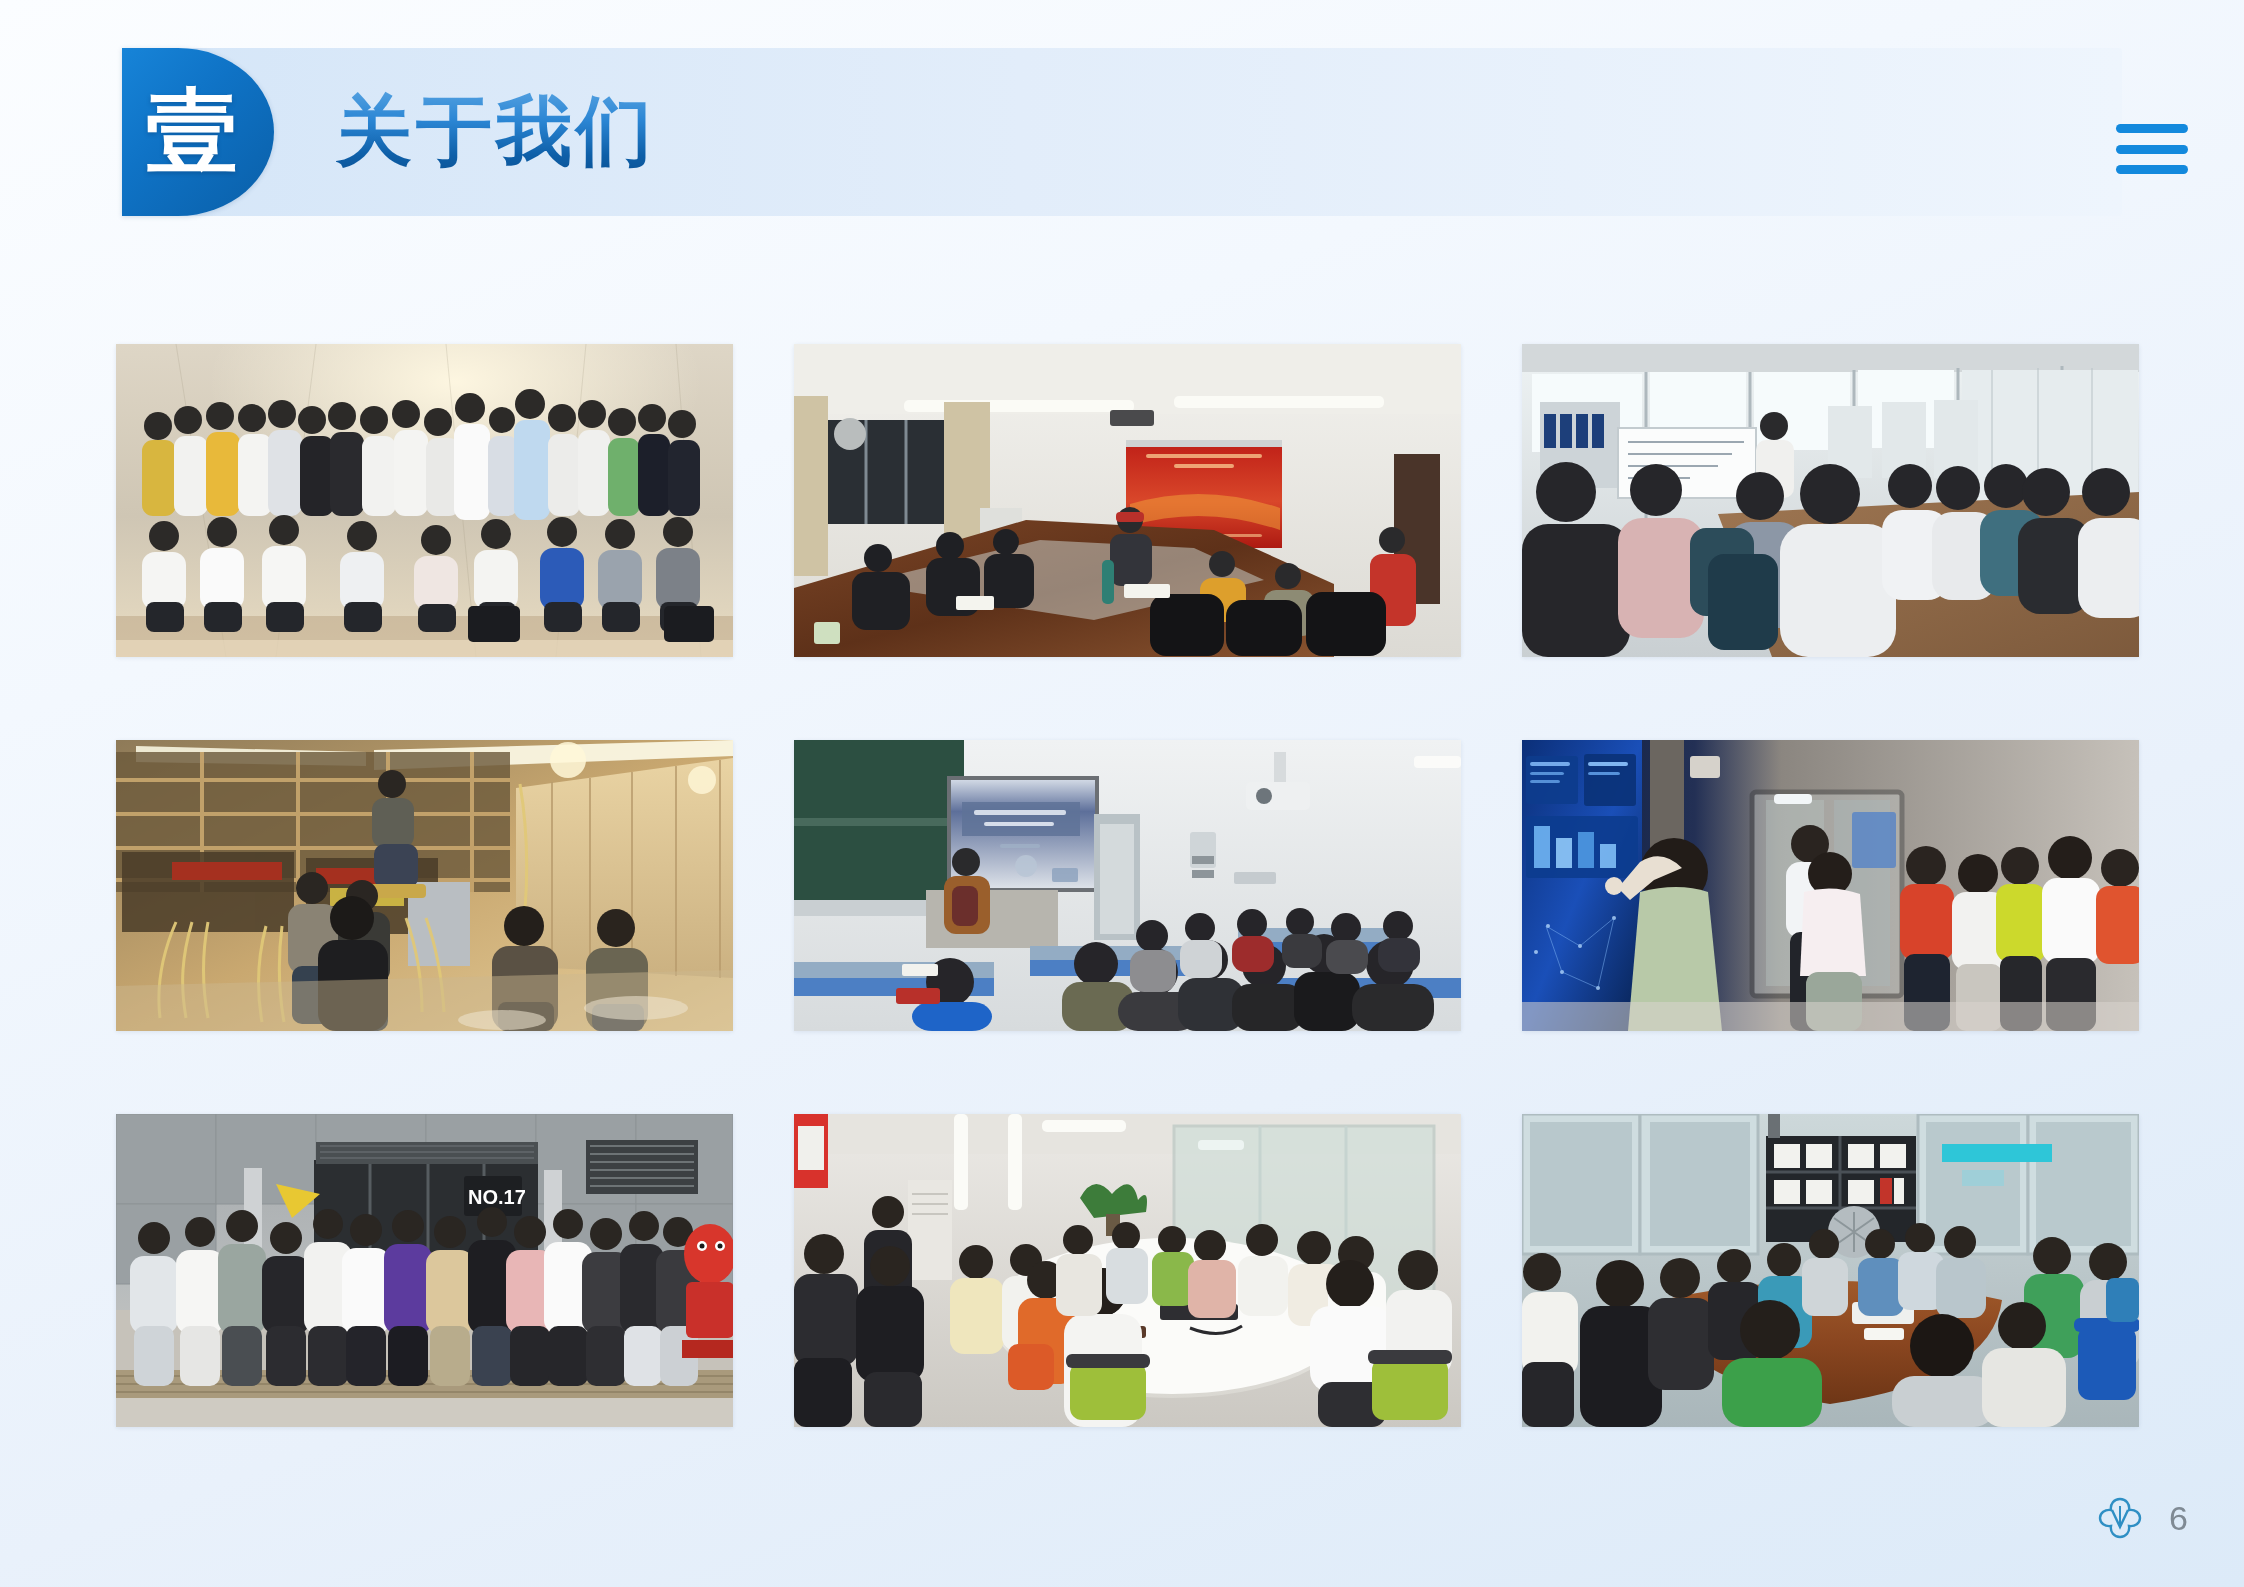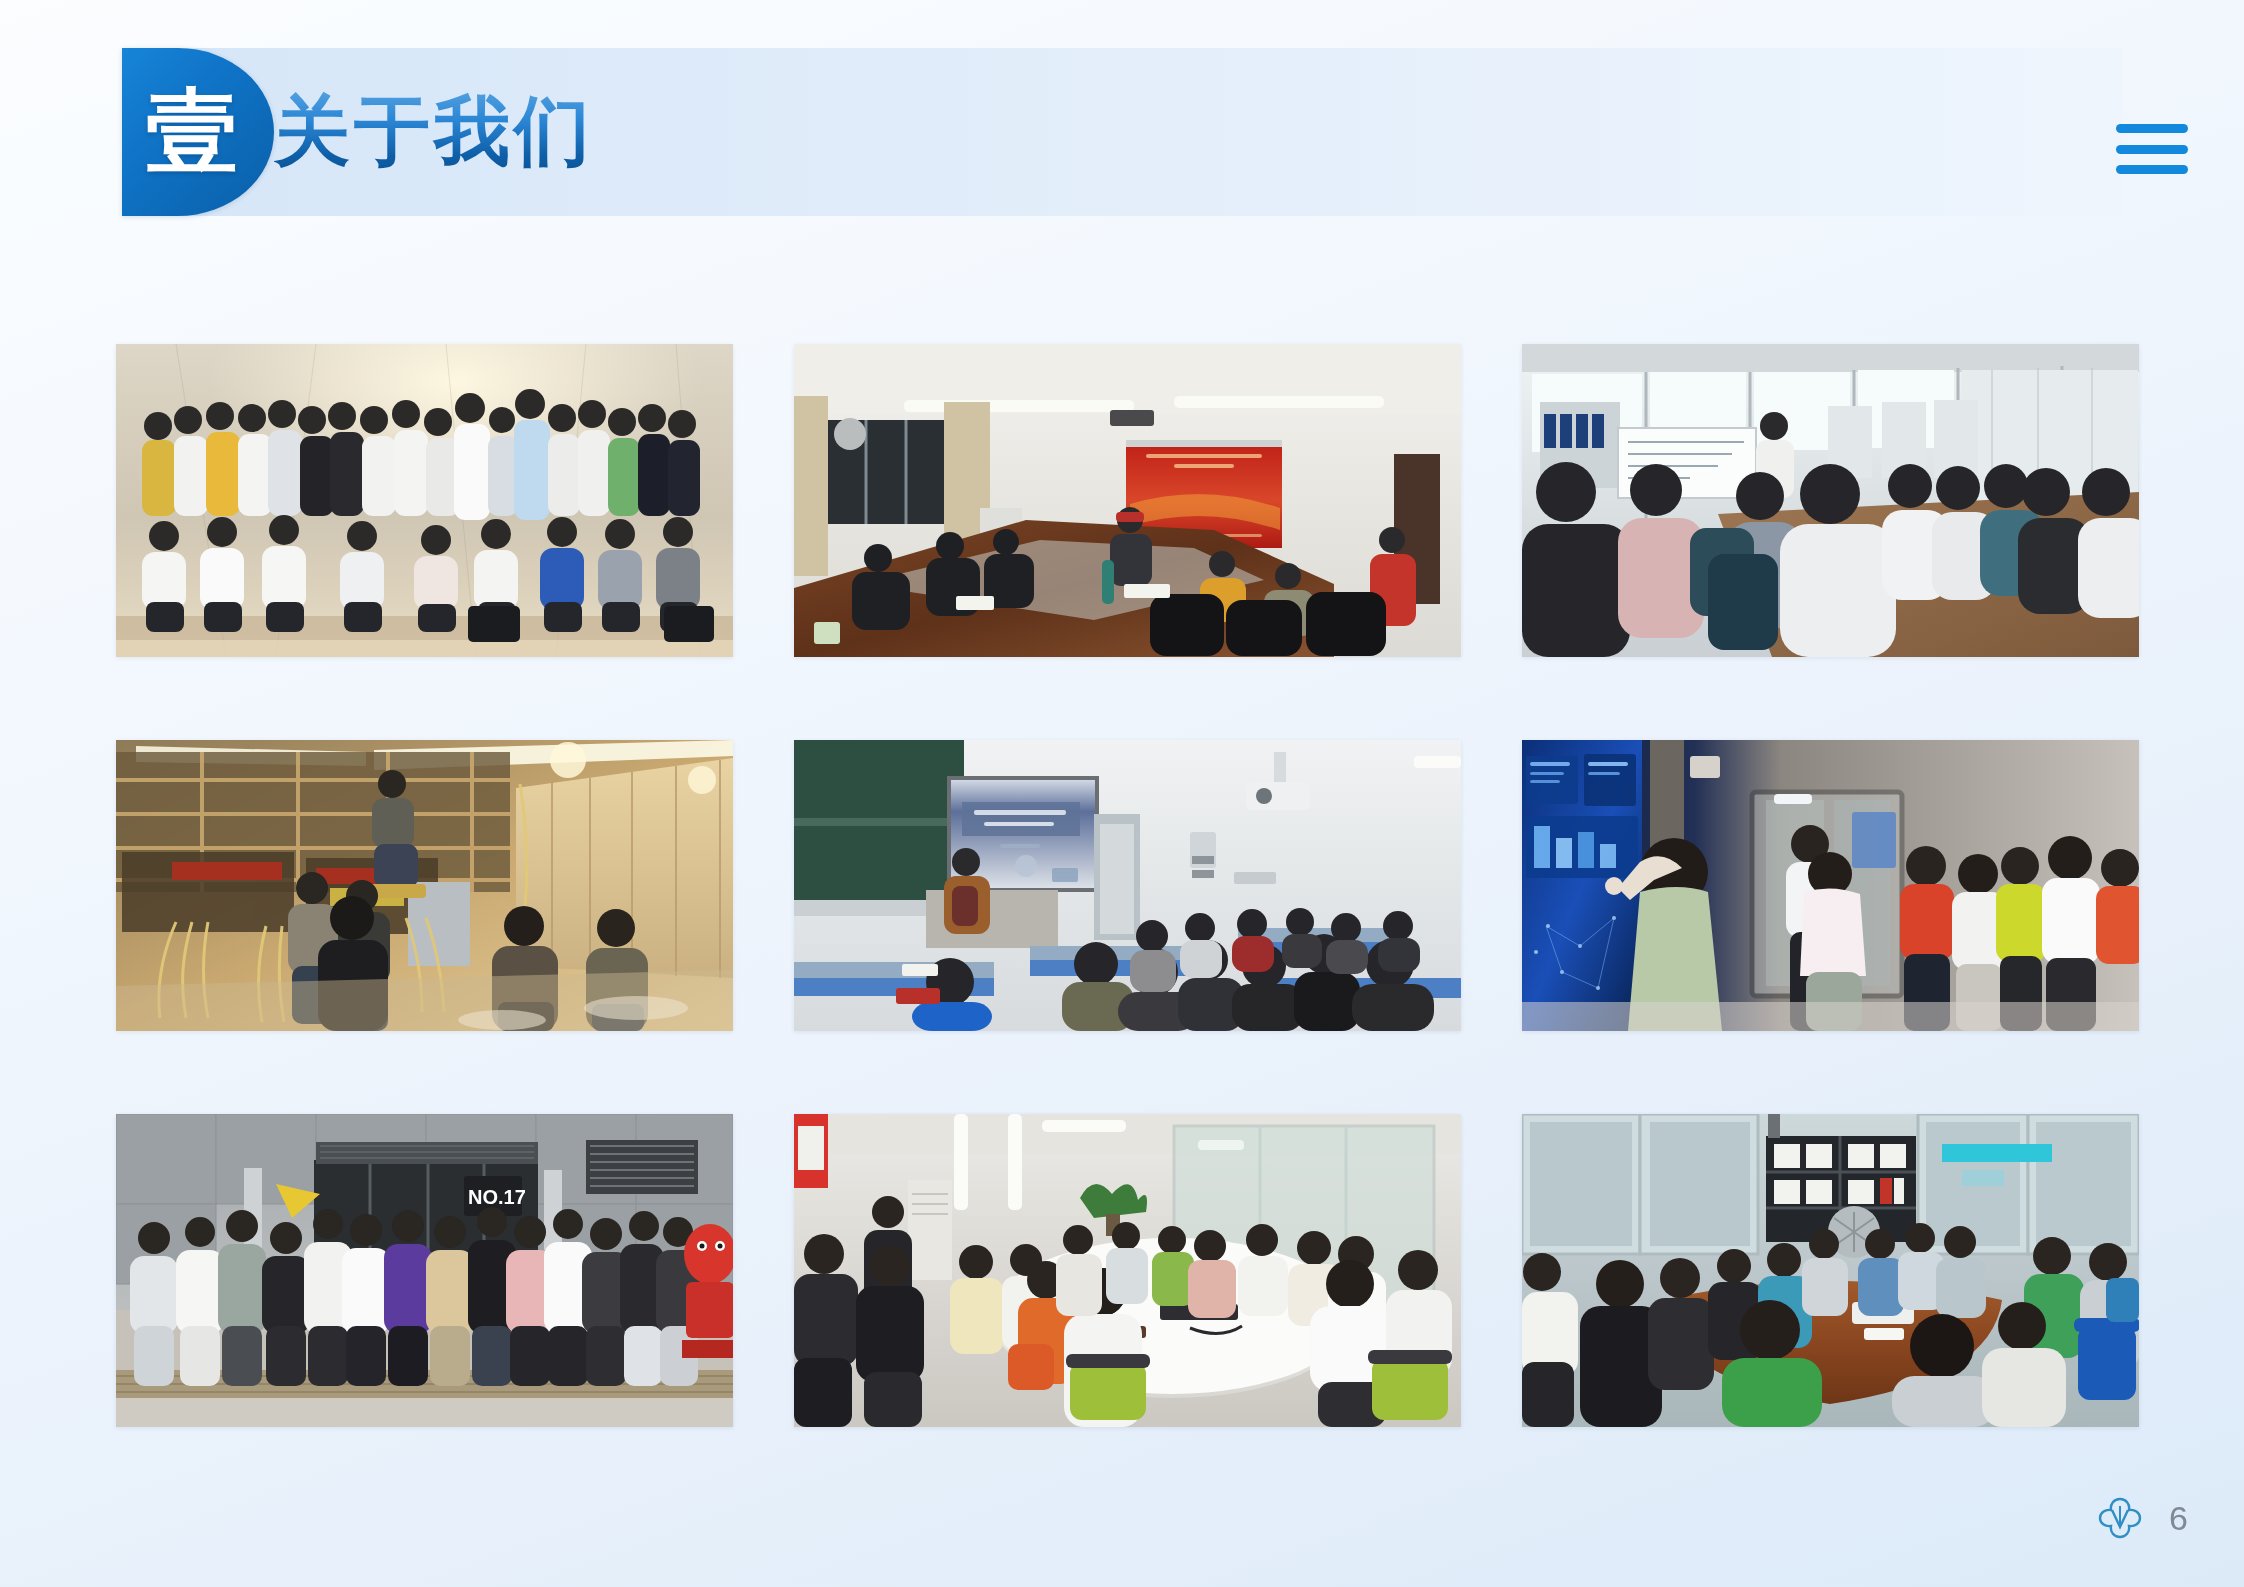--- a/index.html
+++ b/index.html
@@ -51,20 +51,21 @@
     font-size: 92px;
     font-weight: bold;
     color: #ffffff;
     line-height: 1;
     letter-spacing: 0;
     text-shadow: 0 2px 4px rgba(6,55,105,0.35);
     transform: translateX(-6px);
   }
   .header-title {
     position: relative;
+    margin-left: 62px;
     font-family: "Liberation Serif", "DejaVu Serif", serif;
     font-size: 76px;
     font-weight: bold;
     letter-spacing: 4px;
     background: linear-gradient(180deg, #5fa8e4 0%, #2b86d4 38%, #0e5fa8 72%, #0a4e8e 100%);
     -webkit-background-clip: text;
     background-clip: text;
     color: transparent;
     -webkit-text-fill-color: transparent;
     white-space: nowrap;

